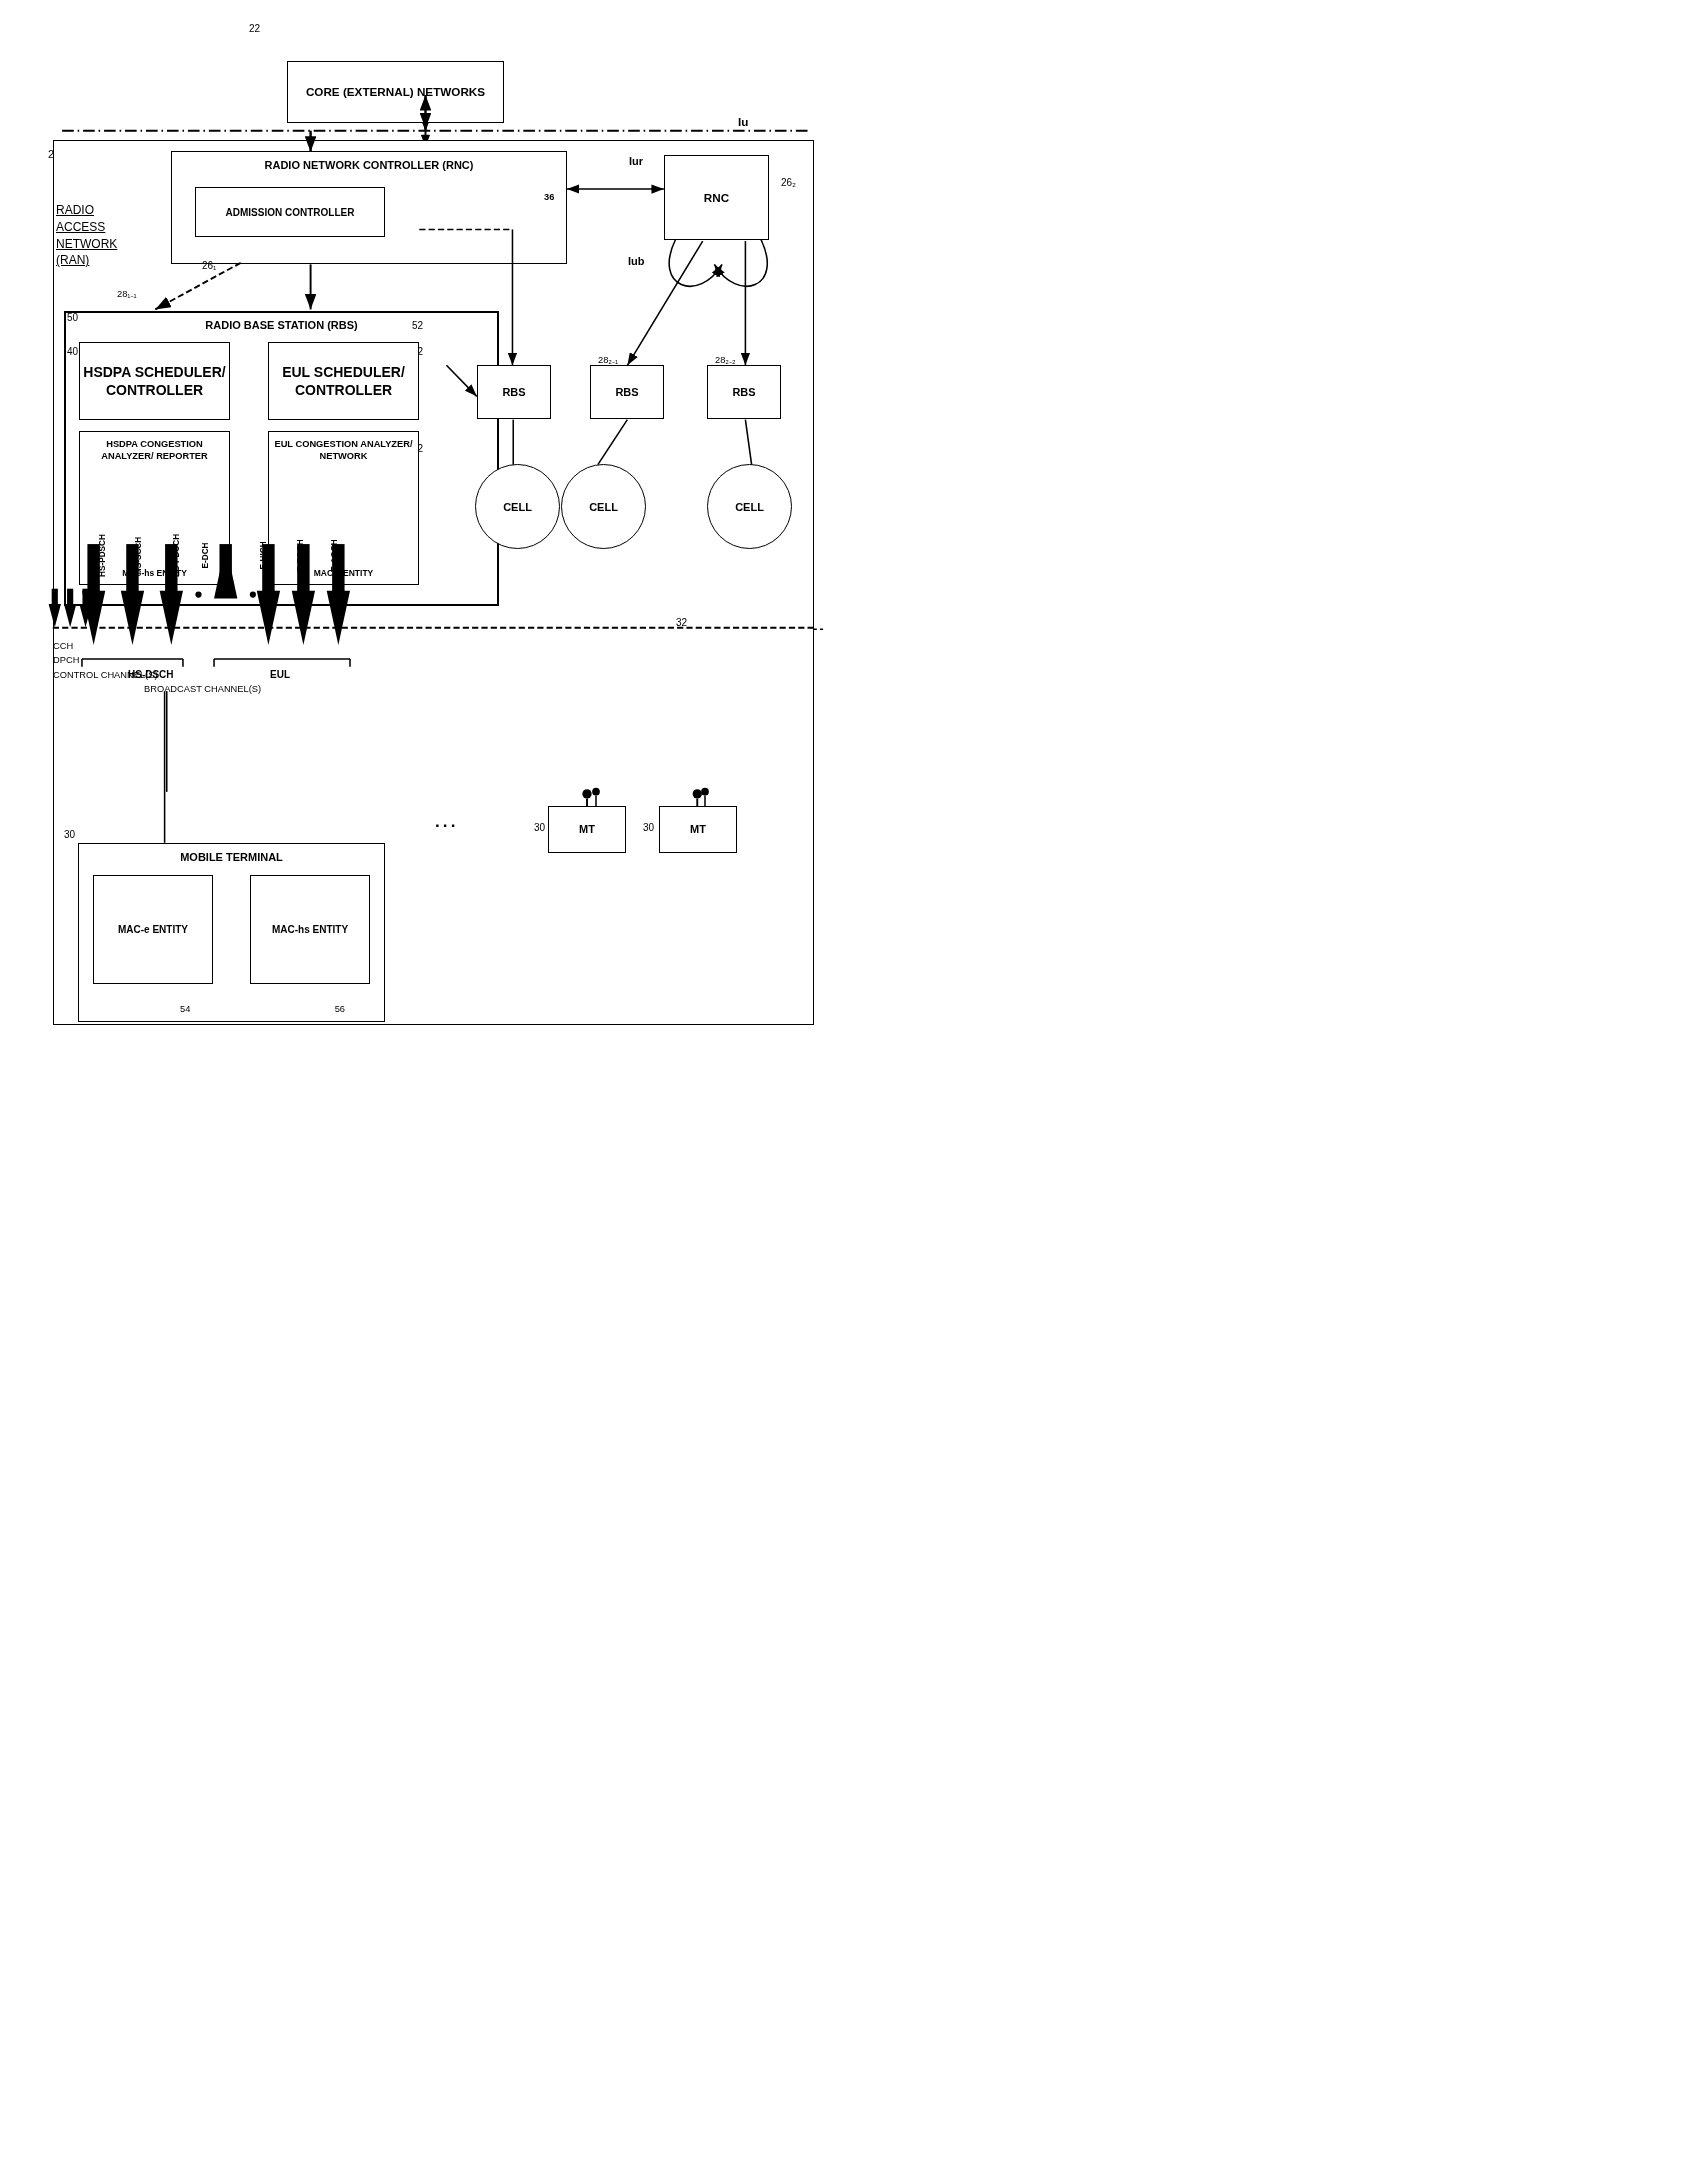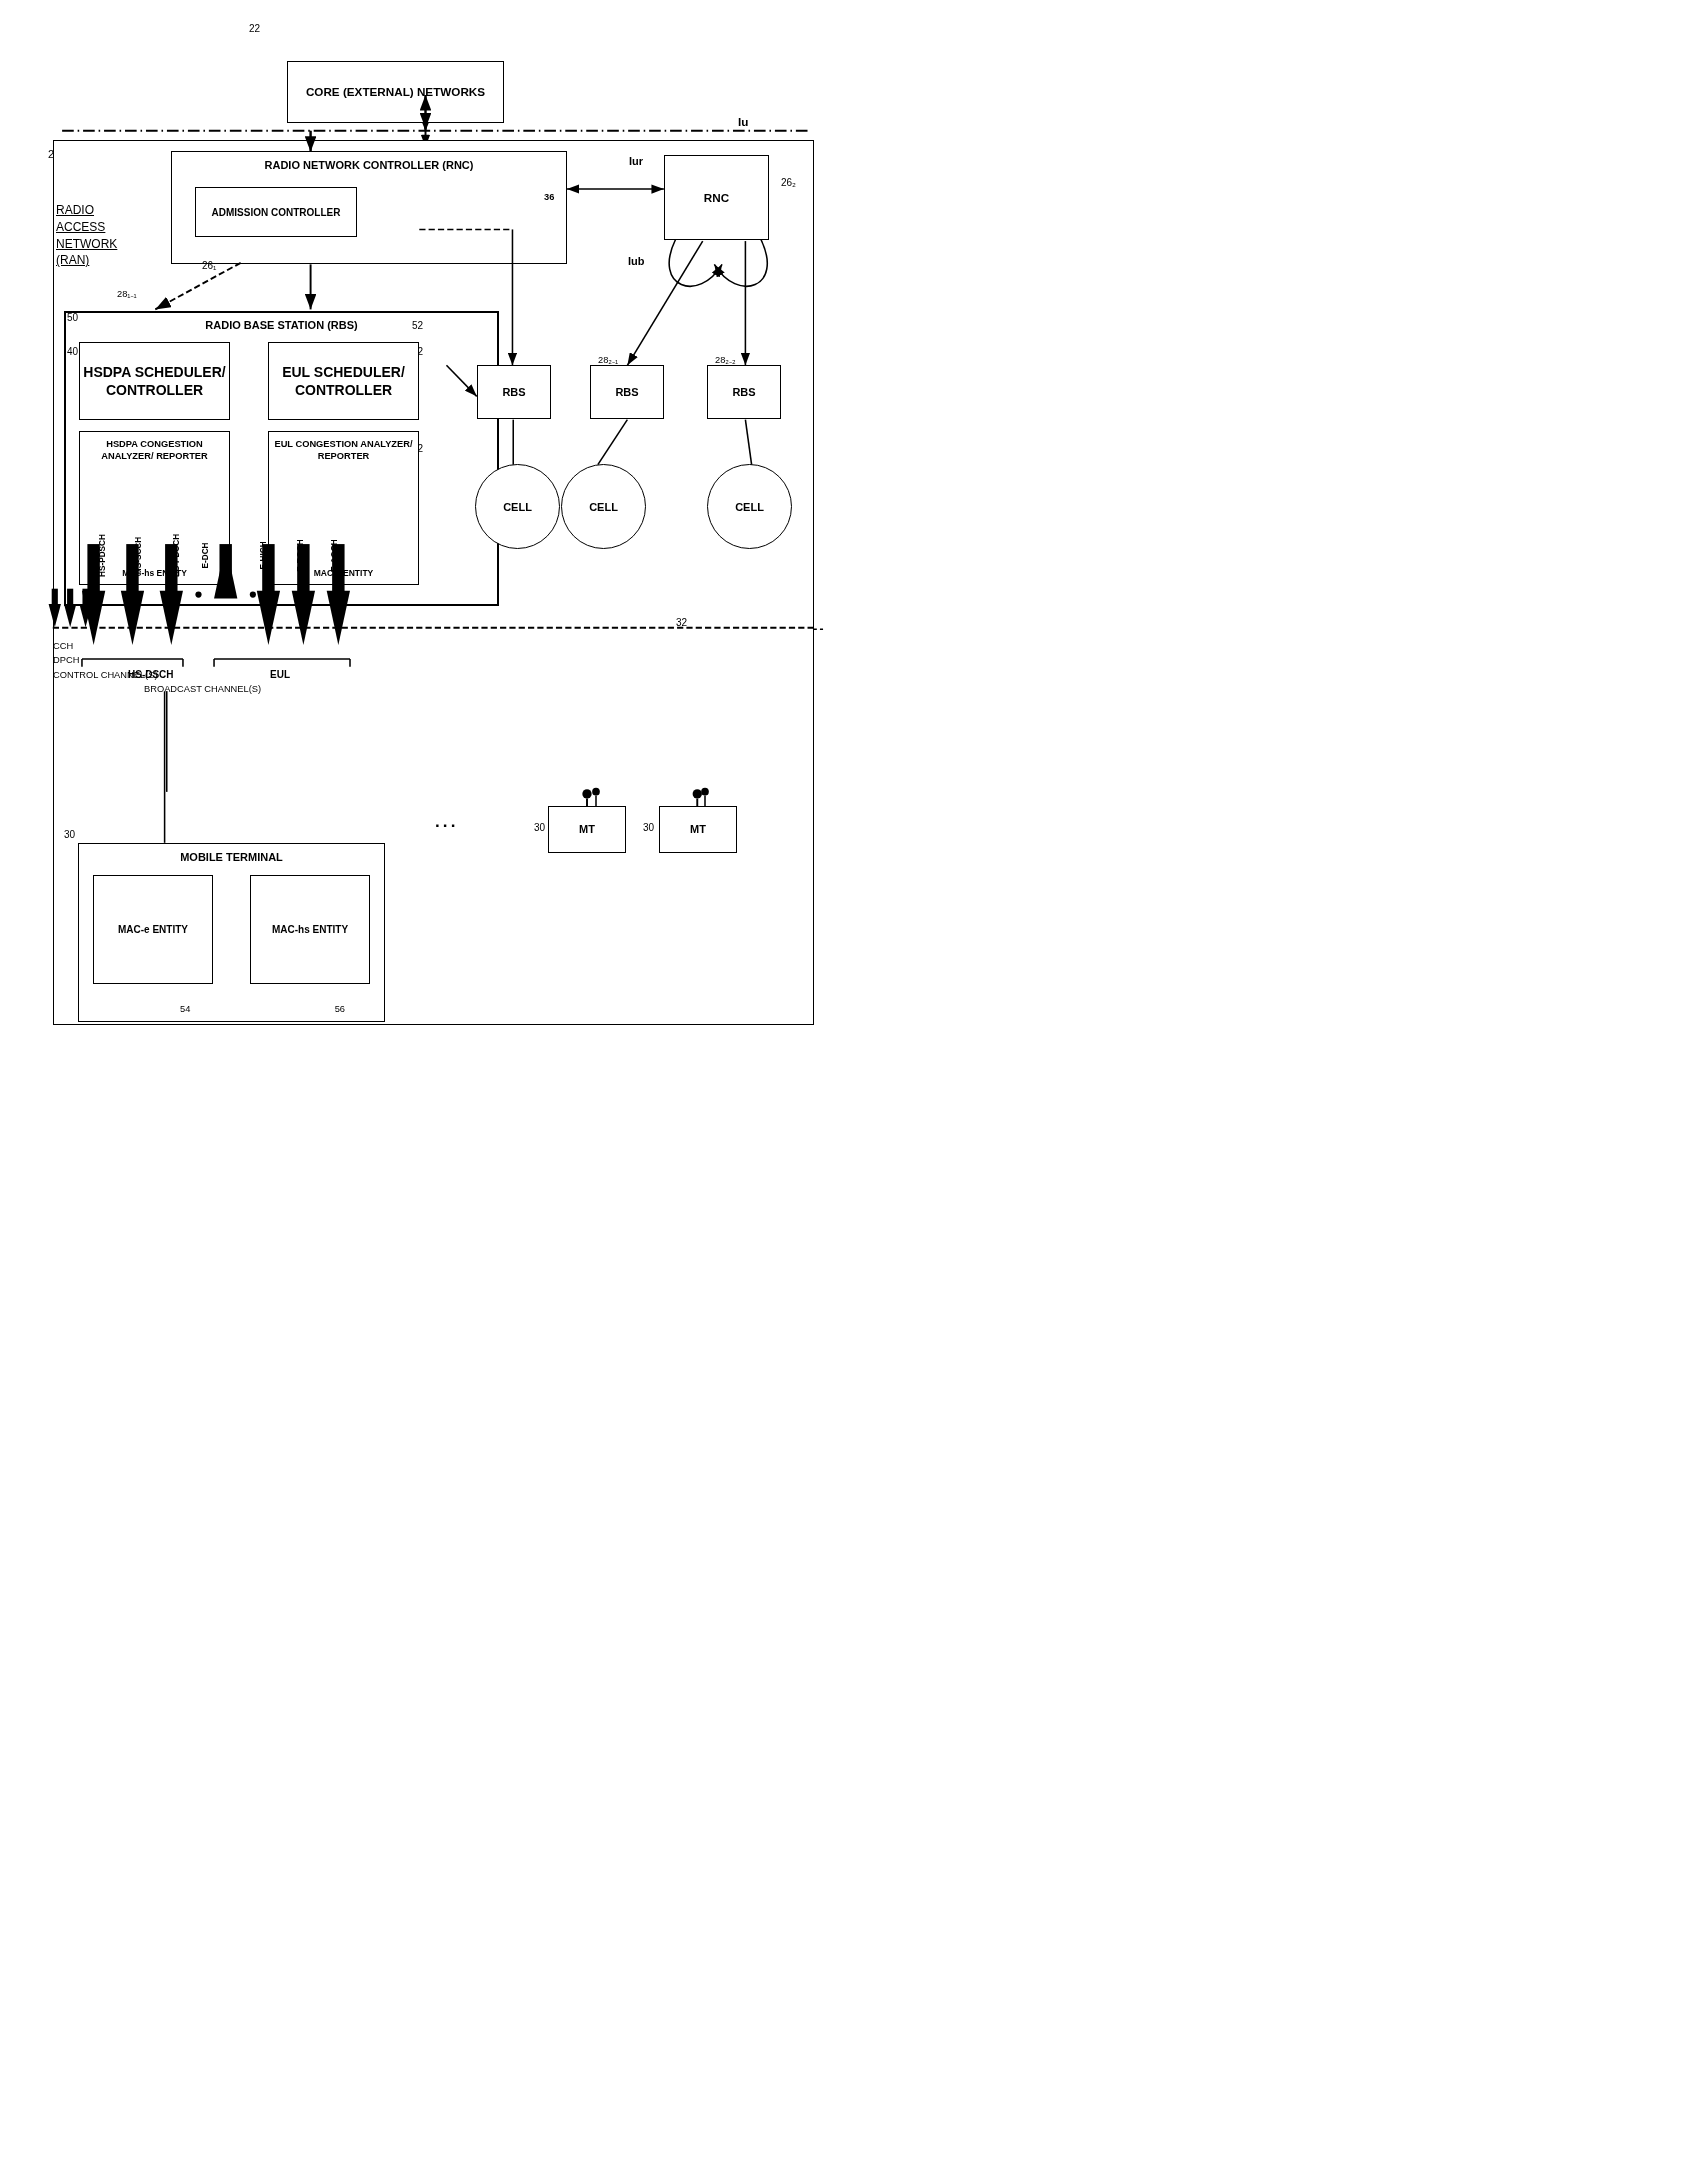--- a/index.html
+++ b/index.html
@@ -186,21 +186,21 @@
   <div class="box" style="left:53px; top:140px; width:761px; height:885px; border-width:1.6px;"></div>
 
   <div class="label" style="left:56px; top:202px; font-size:12px; line-height:1.4;text-decoration:underline;">
     RADIO<br>ACCESS<br>NETWORK<br>(RAN)
   </div>
 
   <div class="box" style="left:171px; top:151px; width:396px; height:113px; border-width:1.6px;">
     <div style="position:absolute; top:6.2px; left:0; right:0; text-align:center; font-size:11px; font-weight:bold;">RADIO NETWORK CONTROLLER
 (RNC)</div>
 
-    <div class="box" style="position:absolute; left:23px; top:35px; width:162px; height:50px; font-size:10px;">
+    <div class="box" style="position:absolute; left:23px; top:35px; width:190px; height:50px; font-size:10px;">
       <span>ADMISSION
 CONTROLLER</span>
     </div>
     <div style="position:absolute; right:11.7px; top:39px; font-size:9.3px;">36</div>
   </div>
 
   <div class="label" style="left:202px; top:260px; font-size:10px;">26₁</div>
 
   <div class="label" style="left:629px; top:155px; font-size:11px; font-weight:bold;">Iur</div>
 
@@ -251,21 +251,21 @@
 CONGESTION
 ANALYZER/
 REPORTER</div>
     <div style="position:absolute; bottom:4.7px; left:0; right:0; text-align:center; font-size:8.5px; font-weight:bold;">MAC-hs ENTITY</div>
   </div>
 
   <div class="box" style="left:268px; top:431px; width:151px; height:154px; font-size:9.3px;">
     <div style="position:absolute; top:6.2px; left:0; right:0; text-align:center; font-size:9.3px; font-weight:bold; line-height:1.3;">EUL
 CONGESTION
 ANALYZER/
-REPORTER</div>
+NETWORK</div>
     <div style="position:absolute; bottom:4.7px; left:0; right:0; text-align:center; font-size:8.5px; font-weight:bold;">MAC-e ENTITY</div>
   </div>
 
   <div class="box" style="left:477px; top:365px; width:74px; height:54px; font-size:11px; font-weight:bold;">RBS</div>
 
   <div class="box" style="left:590px; top:365px; width:74px; height:54px; font-size:11px; font-weight:bold;">RBS</div>
 
   <div class="box" style="left:707px; top:365px; width:74px; height:54px; font-size:11px; font-weight:bold;">RBS</div>
 
   <div class="circle" style="left:475px; top:464px; width:85px; height:85px; font-size:11px; font-weight:bold;">CELL</div>

